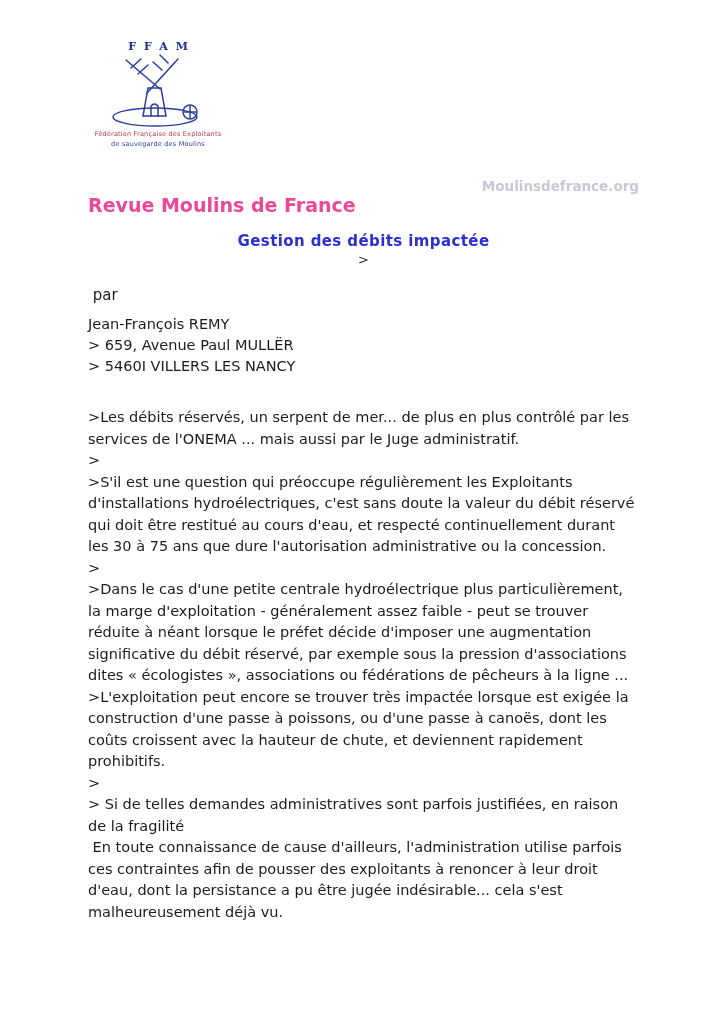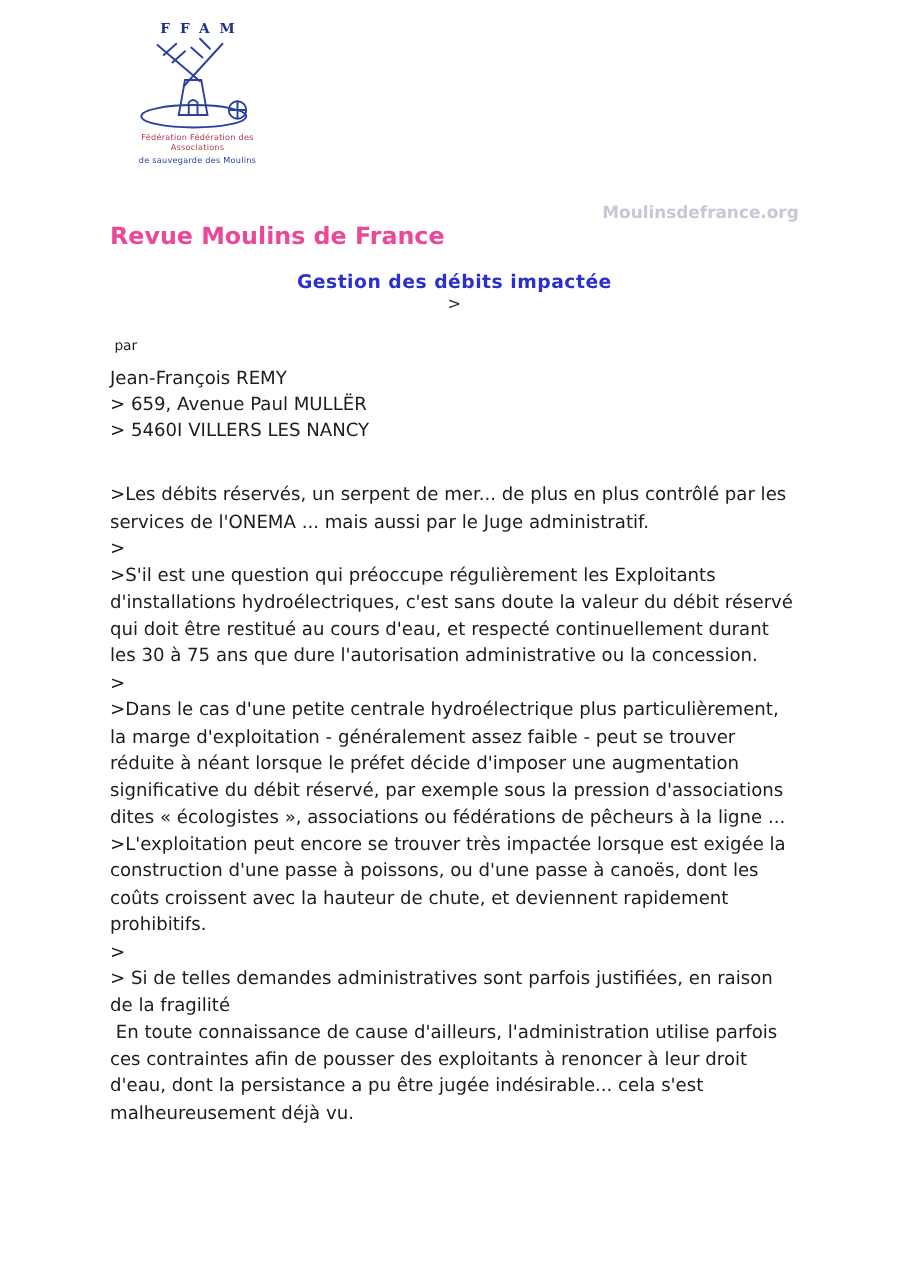--- a/index.html
+++ b/index.html
@@ -6,21 +6,21 @@
   html, body { background: #ffffff; }
   body {
     width: 725px; height: 1024px;
     font-family: "DejaVu Sans", sans-serif;
     color: #1c1c1c;
   }
   .page {
     position: relative;
     width: 725px; height: 1024px;
     background: #ffffff;
-    padding: 16px 86px 0 88px;
+    padding: 40px 86px 0 88px;
     overflow: hidden;
   }
   .logo {
     margin-left: 4px;
     width: 132px;
     text-align: center;
   }
   .logo-ffam {
     font-family: "DejaVu Serif", serif;
     font-size: 11px; font-weight: bold;
@@ -34,21 +34,21 @@
   .site  { margin-top: 30px; font-size: 13.5px; font-weight: bold; color: #c6c8d8; text-align: right; }
   .revue { font-size: 19px; font-weight: bold; color: #ec4899; }
   .title {
     margin-top: 16px;
     text-align: center;
     font-size: 15px; font-weight: bold;
     color: #2a2fd0;
     letter-spacing: 0.4px;
   }
   .chevron { text-align: center; font-size: 13px; color: #2b2b2b; line-height: 19px; }
-  .par { margin-top: 17px; font-size: 11px; white-space: pre-wrap; }
+  .par { margin-top: 17px; font-size: 15px; white-space: pre-wrap; }
   .byline { margin-top: 10px; }
   .byline div { font-size: 14.5px; line-height: 21px; white-space: pre-wrap; }
   .body-text { margin-top: 30px; }
   .body-text p { font-size: 14.5px; line-height: 21.5px; white-space: pre-wrap; }
 </style>
 </head>
 <body>
 
 <div class="page">
 
@@ -68,21 +68,21 @@
 
         <path d="M53,62 L53,52 Q56.5,48 60,52 L60,62"></path>
 
         <ellipse cx="57" cy="63" rx="42" ry="9"></ellipse>
 
         <circle cx="92" cy="58" r="7"></circle>
         <line x1="86" y1="58" x2="98" y2="58"></line>
         <line x1="92" y1="52" x2="92" y2="64"></line>
       </g>
     </svg>
-    <div class="logo-sub1">Fédération Fédération des Associations</div>
+    <div class="logo-sub1">Fédération Française des Exploitants</div>
     <div class="logo-sub2">de sauvegarde des Moulins</div>
   </div>
 
   <div class="site">Moulinsdefrance.org</div>
   <div class="revue">Revue Moulins de France</div>
 
   <div class="title">Gestion des débits impactée</div>
   <div class="chevron">&gt;</div>
 
   <div class="par"> par</div>

